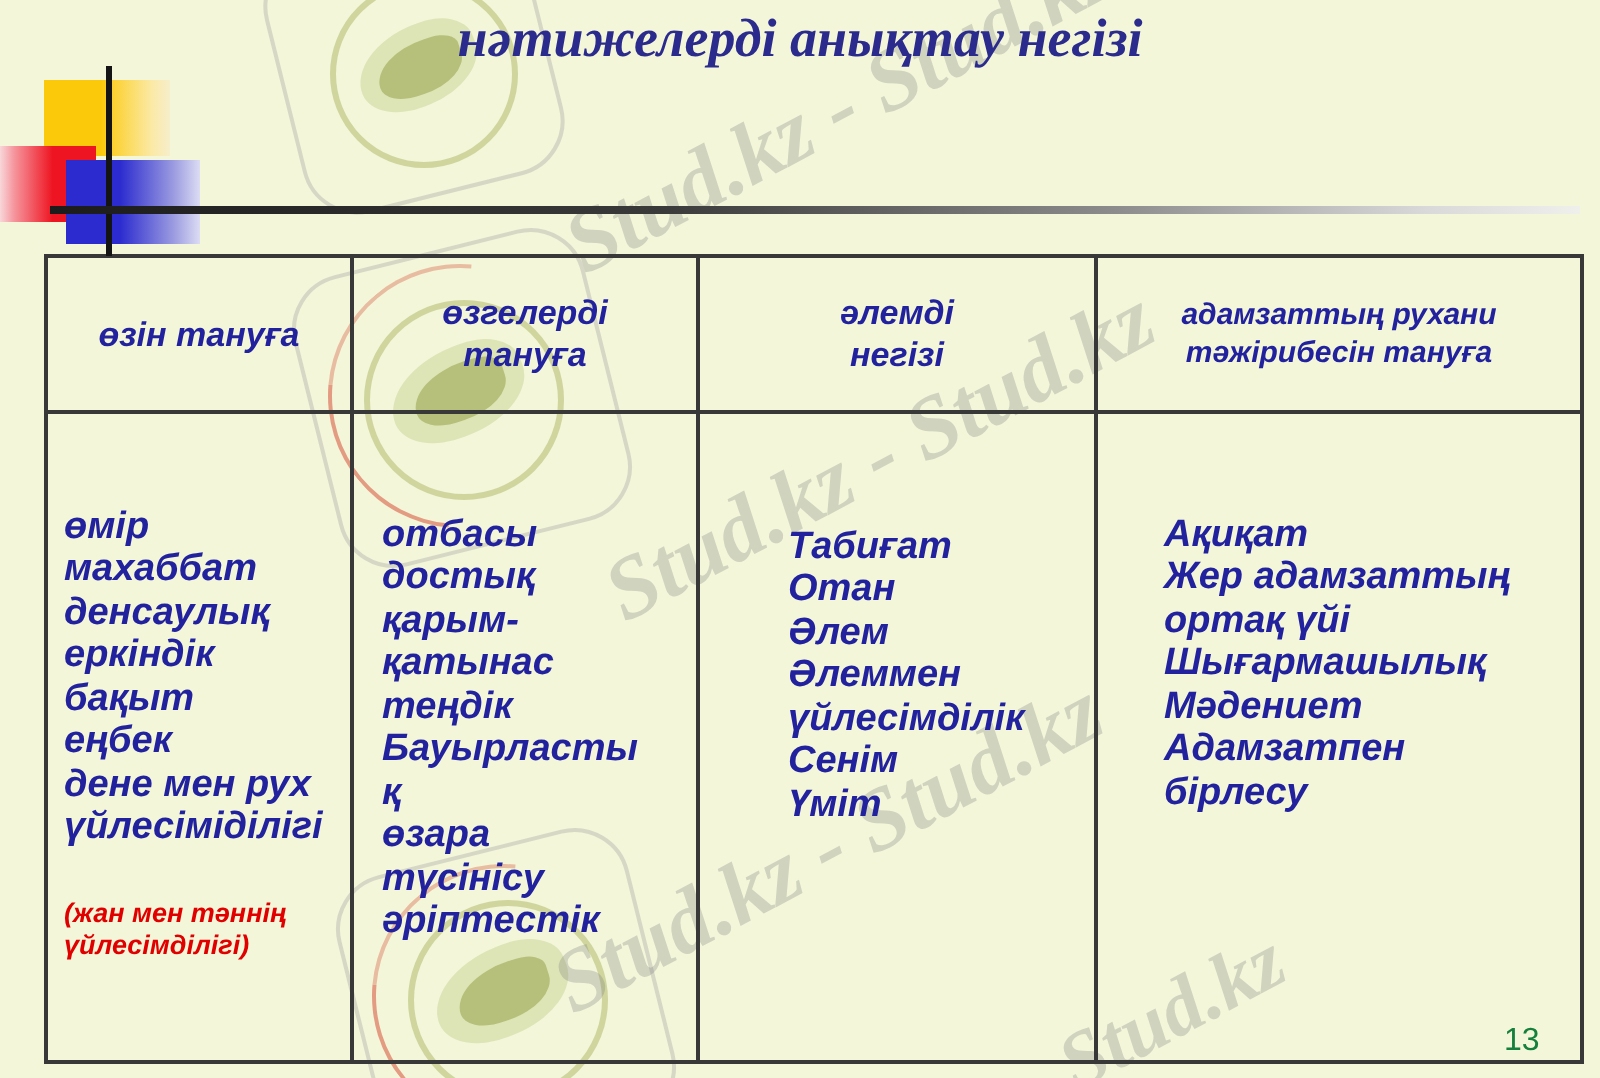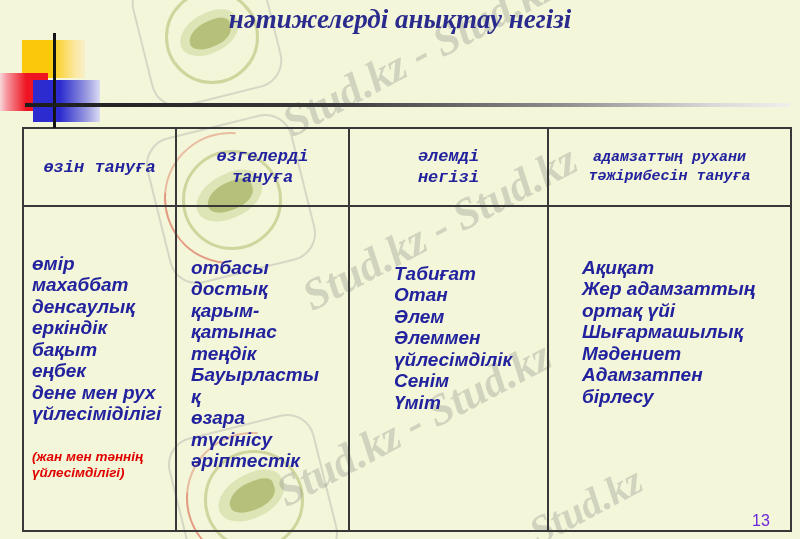--- a/index.html
+++ b/index.html
@@ -75,21 +75,21 @@
   td.c1{padding:24px 4px 0 8px;}
   td.c2{padding:28px 4px 0 14px;}
   td.c3{padding:34px 4px 0 44px;}
   td.c4{padding:28px 4px 0 33px;}
   .note{
     color:#e00000;font-size:13.5px;line-height:16px;margin-top:3px;white-space:pre-line;
   }
   
   .page-num{
     position:absolute;left:752px;top:512px;z-index:3;
-    font-size:16px;color:#6d28d9;font-family:"Liberation Sans",sans-serif;
+    font-size:16px;color:#15803d;font-family:"Liberation Sans",sans-serif;
   }
 </style>
 </head>
 <body>
 
 <div class="slide">
 
   <div class="wm-layer">
 
     <div class="stamp" style="left:130px;top:-45px;width:160px;height:150px;">
@@ -132,21 +132,21 @@
   <div class="deco hline"></div>
 
   <table class="values">
     <colgroup>
       <col style="width:153px">
         <col style="width:173px">
         <col style="width:199px">
         <col style="width:243px">
     </colgroup>
     <tbody>
-        <tr class="hdr" style="height:78px;font-family:Liberation Mono, monospace;">
+        <tr class="hdr" style="height:78px;">
       <td>өзін тануға</td>
       <td>өзгелерді
 тануға</td>
       <td>әлемді
 негізі</td>
       <td class="h4">адамзаттың рухани
 тәжірибесін тануға</td>
     </tr>
     <tr class="body">
       <td class="c1">

